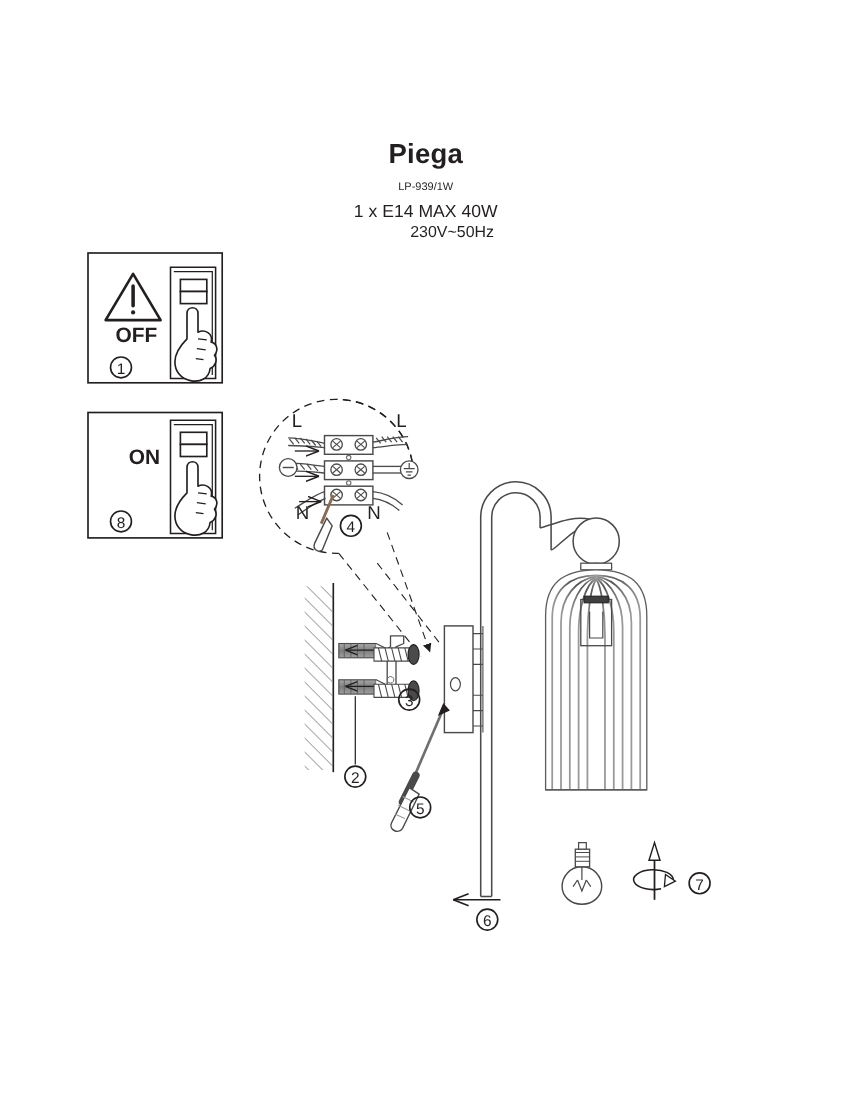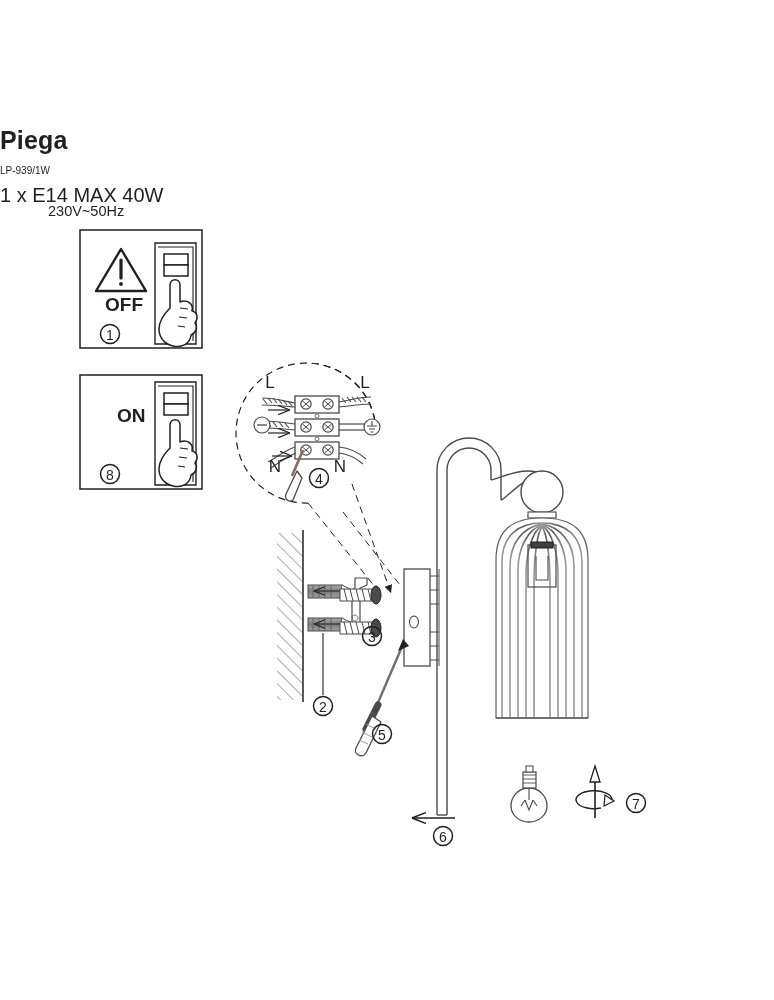--- a/index.html
+++ b/index.html
@@ -1,24 +1,24 @@
 <!DOCTYPE html>
 <html><head>
 <meta charset="utf-8">
 <style>
   html,body{margin:0;padding:0;background:#fff;}
   body{
     width:774px;height:1000px;position:relative;overflow:hidden;
     font-family:"Liberation Sans", sans-serif;color:#231f20;
   }
   #sheet{position:absolute;inset:0;width:774px;height:1000px;}
-  .hdr{position:absolute;left:0;right:0;}
+  .hdr{position:absolute;left:0;right:0;text-align:center;}
   #title{top:126px;font-size:25px;font-weight:bold;letter-spacing:.2px;}
   #model{top:165px;font-size:10px;}
-  #lamp{top:184px;font-size:20px;}
+  #lamp{top:184px;font-size:16px;}
   #volt{top:203px;font-size:14.5px;margin-left:48px;}
   svg{position:absolute;left:0;top:0;}
   text{font-family:"Liberation Sans", sans-serif;fill:#231f20;}
 </style>
 </head>
 <body>
 
 <div class="hdr" id="title">Piega</div>
 <div class="hdr" id="model">LP-939/1W</div>
 <div class="hdr" id="lamp">1 x E14 MAX 40W</div>

